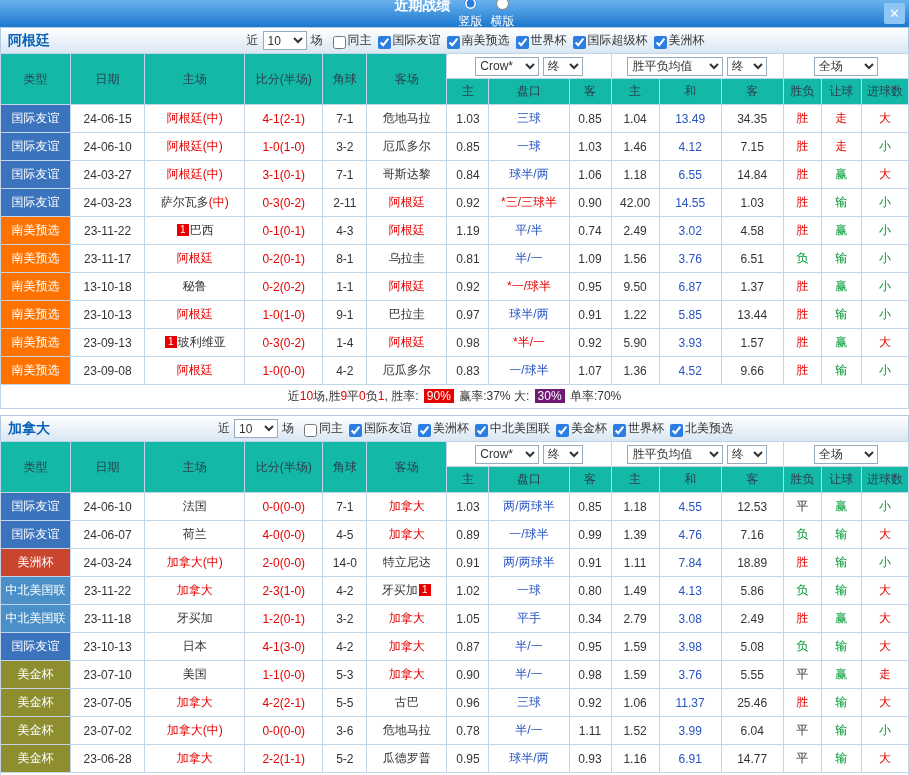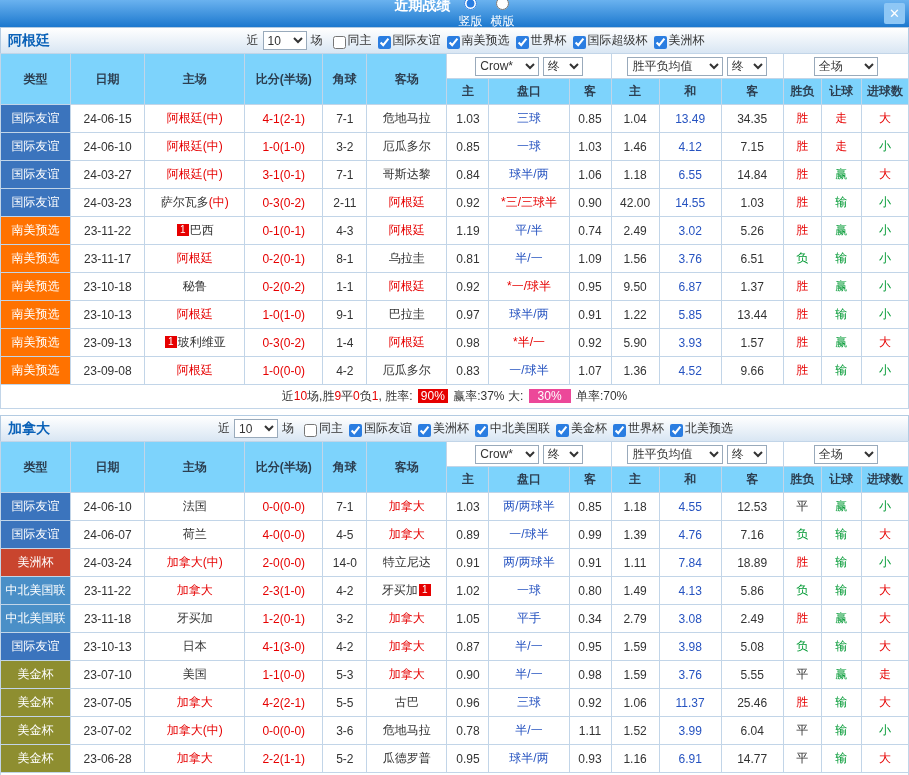--- a/index.html
+++ b/index.html
@@ -17,21 +17,21 @@
   
   .section-bar{height:25px;background:linear-gradient(#ffffff,#d9e6f3);border:1px solid #b3cbe2;border-bottom:0;
                display:flex;align-items:center;padding:0 7px;}
   .team-name{color:#0b62b8;font-weight:bold;font-size:14px;white-space:nowrap;}
   .filter-controls{flex:1;display:flex;justify-content:center;align-items:center;gap:4px;white-space:nowrap;}
   .filters{display:inline-flex;align-items:center;}
   .filters label{display:inline-flex;align-items:flex-end;gap:2px;margin-left:6px;cursor:pointer;}
   
   table{width:909px;border-collapse:collapse;table-layout:fixed;}
   th,td{border:1px solid #c2d5e8;text-align:center;overflow:hidden;white-space:nowrap;padding:0;}
-  thead th{background:#7dd3fc;font-weight:bold;color:#2c3e50;height:25px;font-size:12px;}
+  thead th{background:#14b8a6;font-weight:normal;color:#2c3e50;height:25px;font-size:12px;}
   thead tr.selrow th{height:24px;}
   th.selcell{background:#fff;font-weight:normal;}
   select{font-size:12px;height:19px;border:1px solid #9ab;background:#fff;color:#333;}
   .sel-s{width:40px;}.sel-m{width:64px;}.sel-l{width:96px;}.sel-c{width:44px;}
   tbody td{height:27px;}
   td.type{color:#fff;}
   .type-friendly{background:#3b74bd;}
   .type-conmebol{background:#ff7200;}
   .type-copa{background:#c9452e;}
   .type-nations{background:#4a8fc7;}
@@ -39,21 +39,21 @@
   td.score{color:#e60000;}
   .fr{color:#e60000;}
   .rc{display:inline-block;width:12px;height:12px;line-height:12px;background:#e60000;color:#fff;
       font-size:10px;vertical-align:1px;margin:0 1px;}
   td.hcap{color:#2653c0;}
   td.hcap.hred{color:#e60000;}
   td.edraw{color:#2653c0;}
   td.r{color:#e60000;} td.g{color:#009933;} td.d{color:#333;}
   tfoot td{height:23px;background:#fff;}
   .bred{background:#e60000;color:#fff;padding:0 3px;margin:0 2px;}
-  .bgreen{background:#ec4899;color:#fff;padding:0 9px;margin:5px 2px;}
+  .bgreen{background:#701a75;color:#fff;padding:0 3px;margin:5px 2px;}
   .red{color:#e60000;}
   .gap{height:6px;}
 </style>
 </head>
 <body>
 
 <div class="titlebar">
   <div class="title-center">
     <span class="app-title">近期战绩</span>
     <label class="radio">
@@ -227,21 +227,21 @@
           <td>23-11-22</td>
           <td class="team"><span class="rc">1</span><span>巴西</span></td>
           <td class="score">0-1(0-1)</td>
           <td>4-3</td>
           <td class="team"><span class="fr">阿根廷</span></td>
           <td>1.19</td>
           <td class="hcap">平/半</td>
           <td>0.74</td>
           <td>2.49</td>
           <td class="edraw">3.02</td>
-          <td>5.26</td>
+          <td>4.58</td>
           <td class="r">胜</td>
           <td class="g">赢</td>
           <td class="g">小</td>
         </tr>
         <tr>
           <td class="type type-conmebol">南美预选</td>
           <td>23-11-17</td>
           <td class="team"><span class="fr">阿根廷</span></td>
           <td class="score">0-2(0-1)</td>
           <td>8-1</td>
@@ -251,21 +251,21 @@
           <td>1.09</td>
           <td>1.56</td>
           <td class="edraw">3.76</td>
           <td>6.51</td>
           <td class="g">负</td>
           <td class="g">输</td>
           <td class="g">小</td>
         </tr>
         <tr>
           <td class="type type-conmebol">南美预选</td>
-          <td>23-10-18</td>
+          <td>13-10-18</td>
           <td class="team"><span>秘鲁</span></td>
           <td class="score">0-2(0-2)</td>
           <td>1-1</td>
           <td class="team"><span class="fr">阿根廷</span></td>
           <td>0.92</td>
           <td class="hcap hred">*一/球半</td>
           <td>0.95</td>
           <td>9.50</td>
           <td class="edraw">6.87</td>
           <td>1.37</td>

